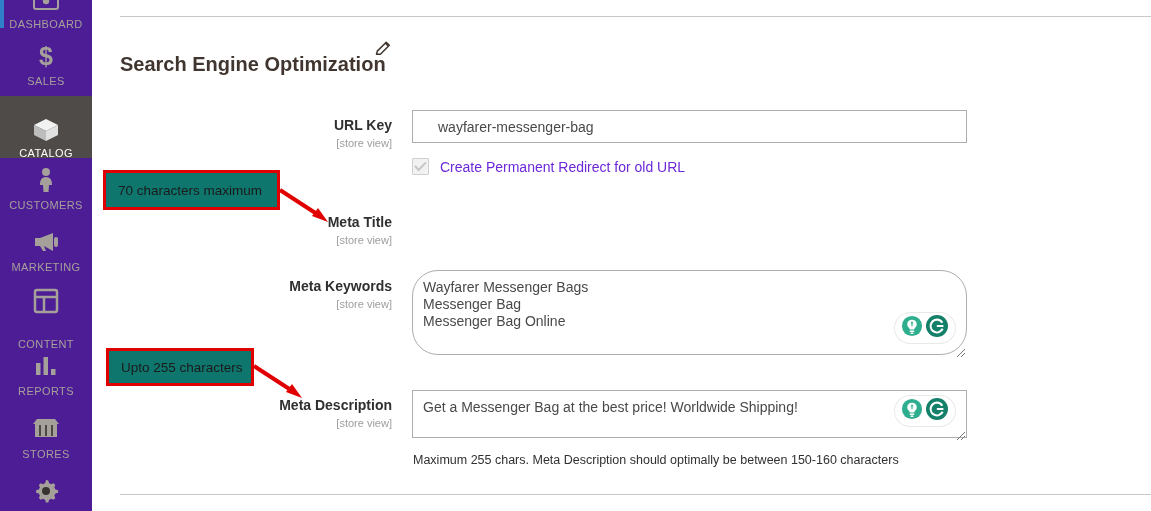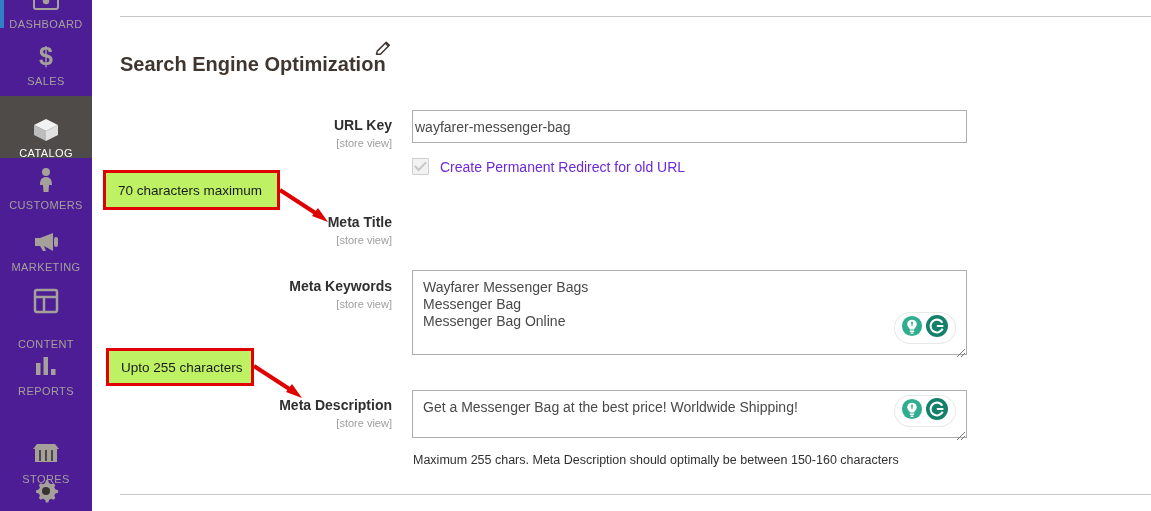--- a/index.html
+++ b/index.html
@@ -95,21 +95,21 @@
     margin-top: 2px;
   }
 
   .txt-input {
     position: absolute;
     border: 1px solid #adadad;
     background: #ffffff;
     font-family: "Liberation Sans", sans-serif;
     font-size: 14px;
     color: #494949;
-    padding: 0 2px;
+    padding: 0 25px;
     outline: none;
   }
   .txt-area {
     position: absolute;
     border: 1px solid #adadad;
     background: #ffffff;
     font-family: "Liberation Sans", sans-serif;
     font-size: 14px;
     color: #494949;
     padding: 8px 10px;
@@ -160,21 +160,21 @@
     position: absolute;
     font-size: 12.5px;
     color: #303030;
     white-space: nowrap;
   }
 
   
   .anno-box {
     position: absolute;
     border: 3px solid #e00000;
-    background: #bef264;
+    background: #0f766e;
     display: flex; align-items: center;
     padding-left: 12px;
     font-size: 13.5px;
     color: #1a1a1a;
     white-space: nowrap;
   }
   .anno-arrow { position: absolute; pointer-events: none; }
 </style>
 </head>
 <body>
@@ -249,21 +249,21 @@
       <div class="nav-icon">
         <svg width="26" height="26" viewBox="0 0 26 26">
           <rect x="3" y="10" width="4.5" height="12" fill="#a6a09b"></rect>
           <rect x="10.5" y="4" width="4.5" height="18" fill="#a6a09b"></rect>
           <rect x="18" y="16" width="4.5" height="6" fill="#a6a09b"></rect>
         </svg>
       </div>
       <div class="nav-label">REPORTS</div>
     </div>
 
-    <div class="nav-item" style="top:438px;height:52px;">
+    <div class="nav-item" style="top:413px;height:52px;">
       <div class="nav-icon">
         <svg width="30" height="24" viewBox="0 0 30 24">
           <path d="M4 7 L26 7 L26 20 L4 20 Z" fill="#a6a09b"></path>
           <path d="M2 7 L6 2 L24 2 L28 7 Z" fill="#a6a09b"></path>
           <line x1="9" y1="8" x2="9" y2="19" stroke="#373330" stroke-width="1.6"></line>
           <line x1="15" y1="8" x2="15" y2="19" stroke="#373330" stroke-width="1.6"></line>
           <line x1="21" y1="8" x2="21" y2="19" stroke="#373330" stroke-width="1.6"></line>
         </svg>
       </div>
       <div class="nav-label">STORES</div>
@@ -310,21 +310,21 @@
 
     <label class="field-label" style="left:30px;top:214px;">
       <span>Meta Title</span>
       <span class="field-scope">[store view]</span>
     </label>
 
     <label class="field-label" style="left:30px;top:278px;">
       <span>Meta Keywords</span>
       <span class="field-scope">[store view]</span>
     </label>
-    <textarea class="txt-area" style="left: 320px; top: 270px; width: 555px; height: 85px;">Wayfarer Messenger Bags
+    <textarea class="txt-area" style="left: 320px; top: 270px; width: 555px; height: 85px; border-radius: 26px;">Wayfarer Messenger Bags
 Messenger Bag
 Messenger Bag Online</textarea>
     <div class="resize-grip" style="left:864px;top:344px;">
       <svg width="10" height="10" viewBox="0 0 10 10">
         <line x1="9" y1="1" x2="1" y2="9" stroke="#777" stroke-width="1"></line>
         <line x1="9" y1="5" x2="5" y2="9" stroke="#777" stroke-width="1"></line>
       </svg>
     </div>
     <div class="gm-badge" style="left:803px;top:313px;">
       <span>

